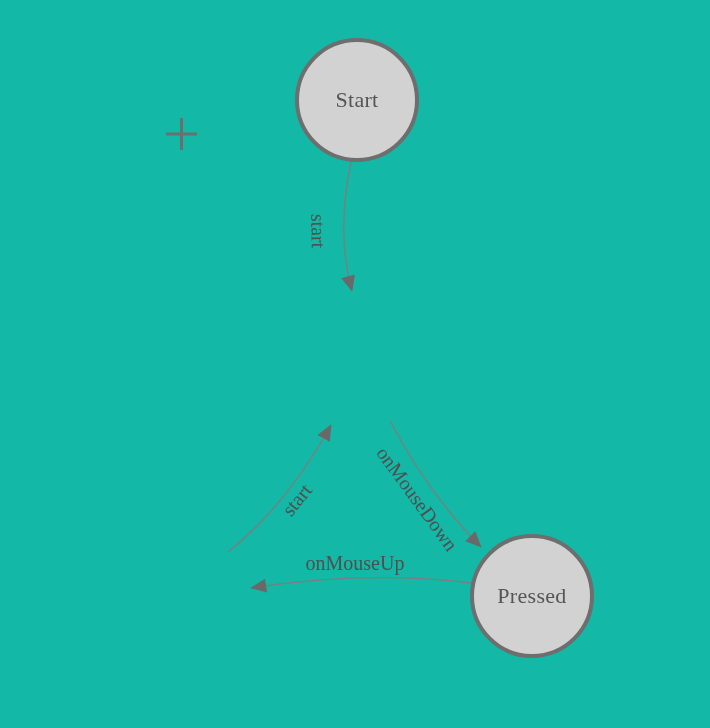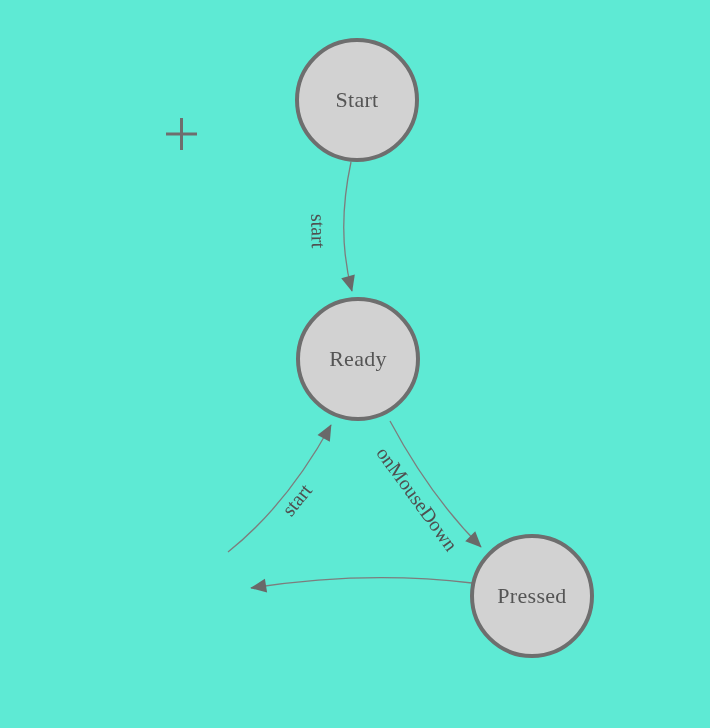--- a/index.html
+++ b/index.html
@@ -5,21 +5,21 @@
   html, body {
     margin: 0;
     padding: 0;
     background: #ffffff;
     font-family: "Liberation Serif", serif;
   }
   .canvas {
     position: relative;
     width: 710px;
     height: 728px;
-    background: #5eead4;
+    background: #14b8a6;
     overflow: hidden;
   }
   .edge-layer {
     position: absolute;
     left: 0;
     top: 0;
     width: 710px;
     height: 728px;
   }
   .edge {
@@ -103,29 +103,27 @@
     <g>
       <line class="plus-stroke" x1="166" y1="134" x2="197" y2="134"></line>
       <line class="plus-stroke" x1="181.5" y1="118" x2="181.5" y2="150"></line>
     </g>
   </svg>
 
   <div class="node node-start">
     <span class="node-label">Start</span>
   </div>
 
-  <div class="node node-ready">
-    <span class="node-label">Ready</span>
-  </div>
 
 
   <div class="node node-pressed">
     <span class="node-label">Pressed</span>
   </div>
 
   <span class="edge-label lbl-start-top">start</span>
 
   <span class="edge-label lbl-onmousedown">onMouseDown</span>
 
+  <span class="edge-label lbl-onmouseup">onMouseUp</span>
 
   <span class="edge-label lbl-start-bottom">start</span>
 
 </div>
 
 </body></html>

